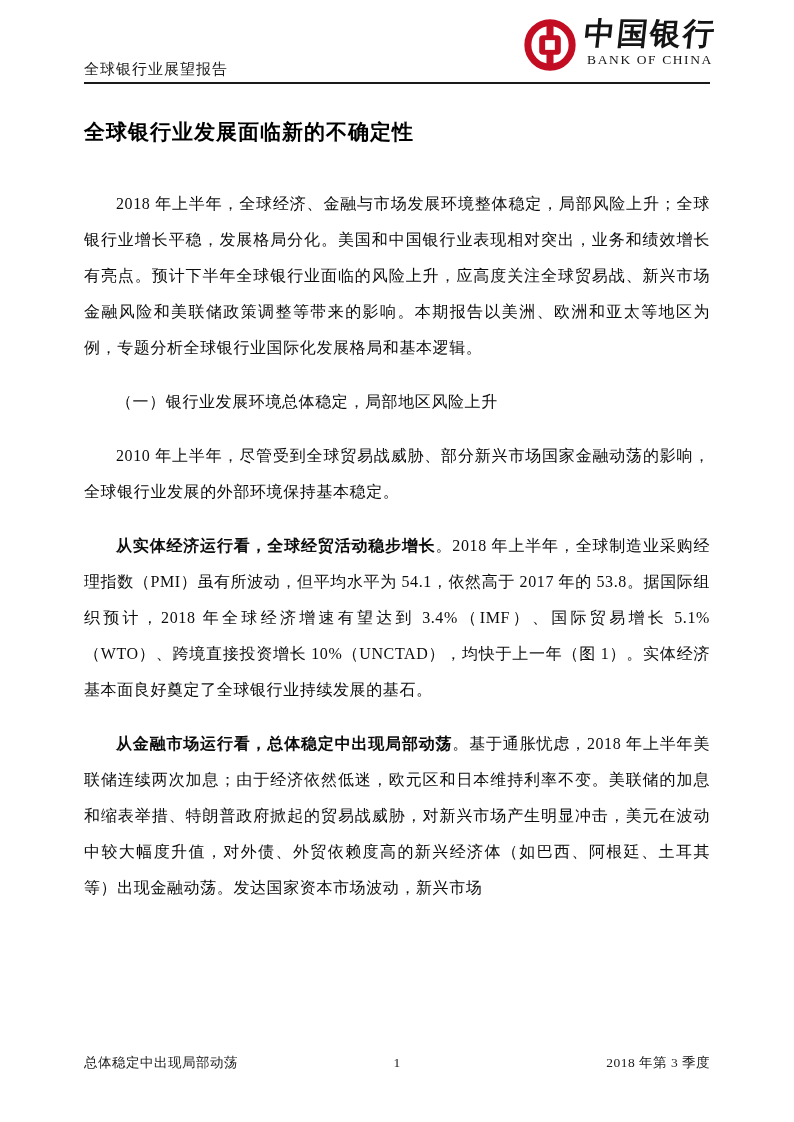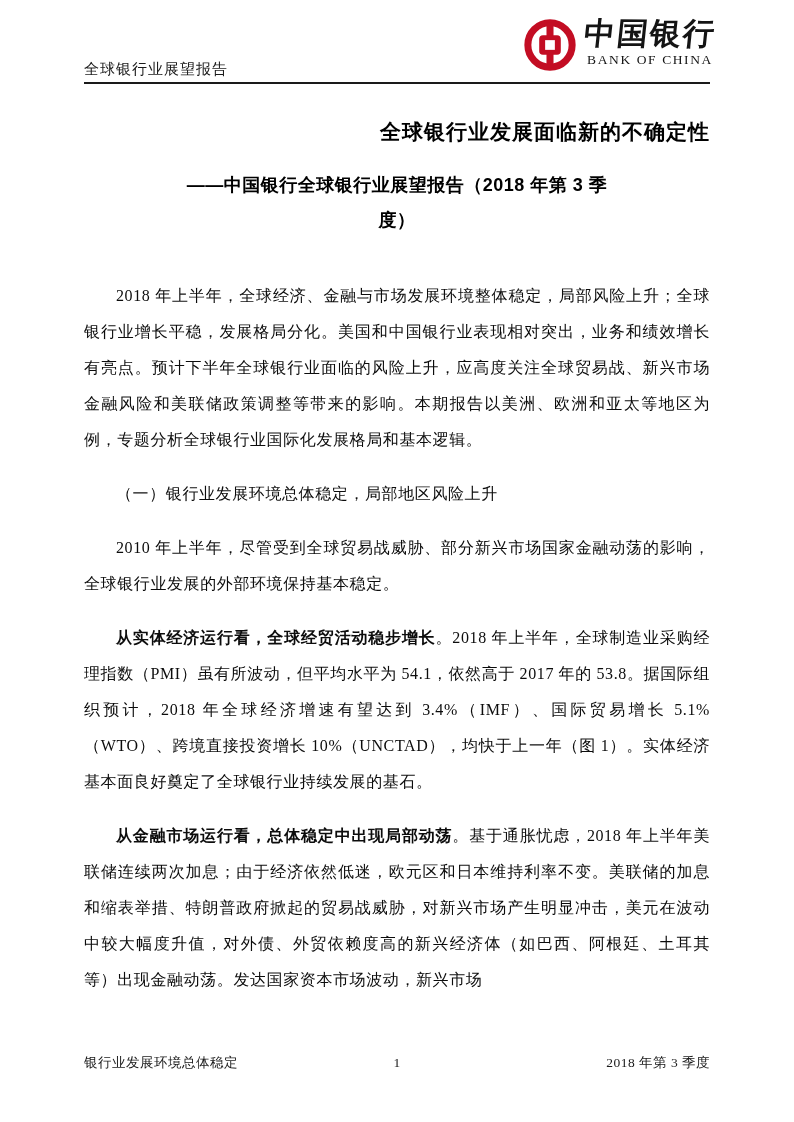--- a/index.html
+++ b/index.html
@@ -38,21 +38,21 @@
     transform:skewX(-6deg);
   }
   .logo-en{
     margin-top:4px;
     font-size:13.5px;color:#141414;letter-spacing:1.6px;
     font-family:Liberation Serif, serif;
   }
   
   .doc-title{
     margin:34px 0 0 0;
-    text-align:right;
+    text-align:left;
     font-family:"Liberation Sans","DejaVu Sans",sans-serif;
     font-weight:bold;
     font-size:21px;
     letter-spacing:1px;
     color:#000;
   }
   .doc-subtitle{
     margin:22px auto 0 auto;
     max-width:450px;
     text-align:center;
@@ -121,29 +121,28 @@
         </svg>
       </span>
       <span class="logo-text">
         <span class="logo-cn">中国银行</span>
         <span class="logo-en">BANK OF CHINA</span>
       </span>
     </div>
   </header>
 
   <h1 class="doc-title">全球银行业发展面临新的不确定性</h1>
-  <h2 class="doc-subtitle">——中国银行全球银行业展望报告（2018 年第 3 季度）</h2>
 
   <main class="doc-body">
       <p class="para">2018 年上半年，全球经济、金融与市场发展环境整体稳定，局部风险上升；全球银行业增长平稳，发展格局分化。美国和中国银行业表现相对突出，业务和绩效增长有亮点。预计下半年全球银行业面临的风险上升，应高度关注全球贸易战、新兴市场金融风险和美联储政策调整等带来的影响。本期报告以美洲、欧洲和亚太等地区为例，专题分析全球银行业国际化发展格局和基本逻辑。</p>
       <p class="h-sub">（一）银行业发展环境总体稳定，局部地区风险上升</p>
       <p class="para">2010 年上半年，尽管受到全球贸易战威胁、部分新兴市场国家金融动荡的影响，全球银行业发展的外部环境保持基本稳定。</p>
       <p class="para"><span class="lead">从实体经济运行看，全球经贸活动稳步增长</span>。2018 年上半年，全球制造业采购经理指数（PMI）虽有所波动，但平均水平为 54.1，依然高于 2017 年的 53.8。据国际组织预计，2018 年全球经济增速有望达到 3.4%（IMF）、国际贸易增长 5.1%（WTO）、跨境直接投资增长 10%（UNCTAD），均快于上一年（图 1）。实体经济基本面良好奠定了全球银行业持续发展的基石。</p>
       <p class="para"><span class="lead">从金融市场运行看，总体稳定中出现局部动荡</span>。基于通胀忧虑，2018 年上半年美联储连续两次加息；由于经济依然低迷，欧元区和日本维持利率不变。美联储的加息和缩表举措、特朗普政府掀起的贸易战威胁，对新兴市场产生明显冲击，美元在波动中较大幅度升值，对外债、外贸依赖度高的新兴经济体（如巴西、阿根廷、土耳其等）出现金融动荡。发达国家资本市场波动，新兴市场</p>
     </main>
 
   <footer class="ftr">
-    <span>银行业发展环境总体稳定</span>
+    <span>总体稳定中出现局部动荡</span>
     <span class="ftr-page">1</span>
     <span class="ftr-right">2018 年第 3 季度</span>
   </footer>
 
 </div>
 
 </body></html>

